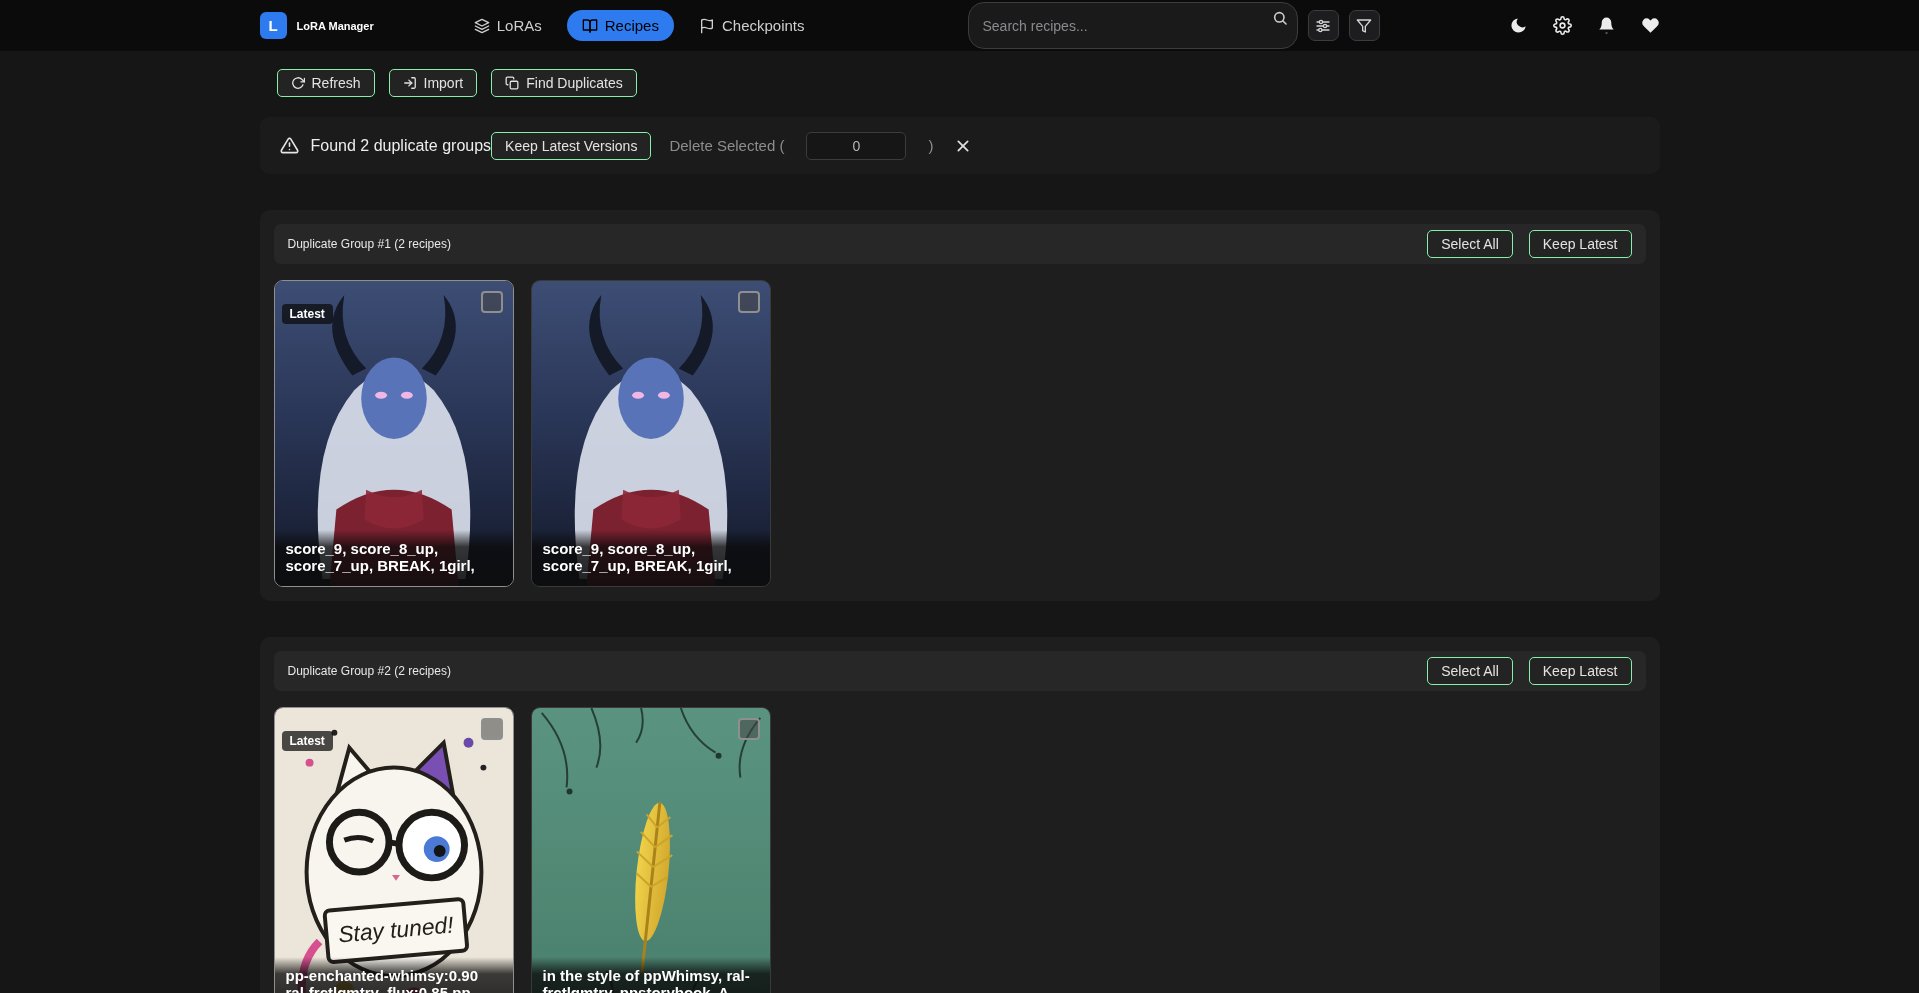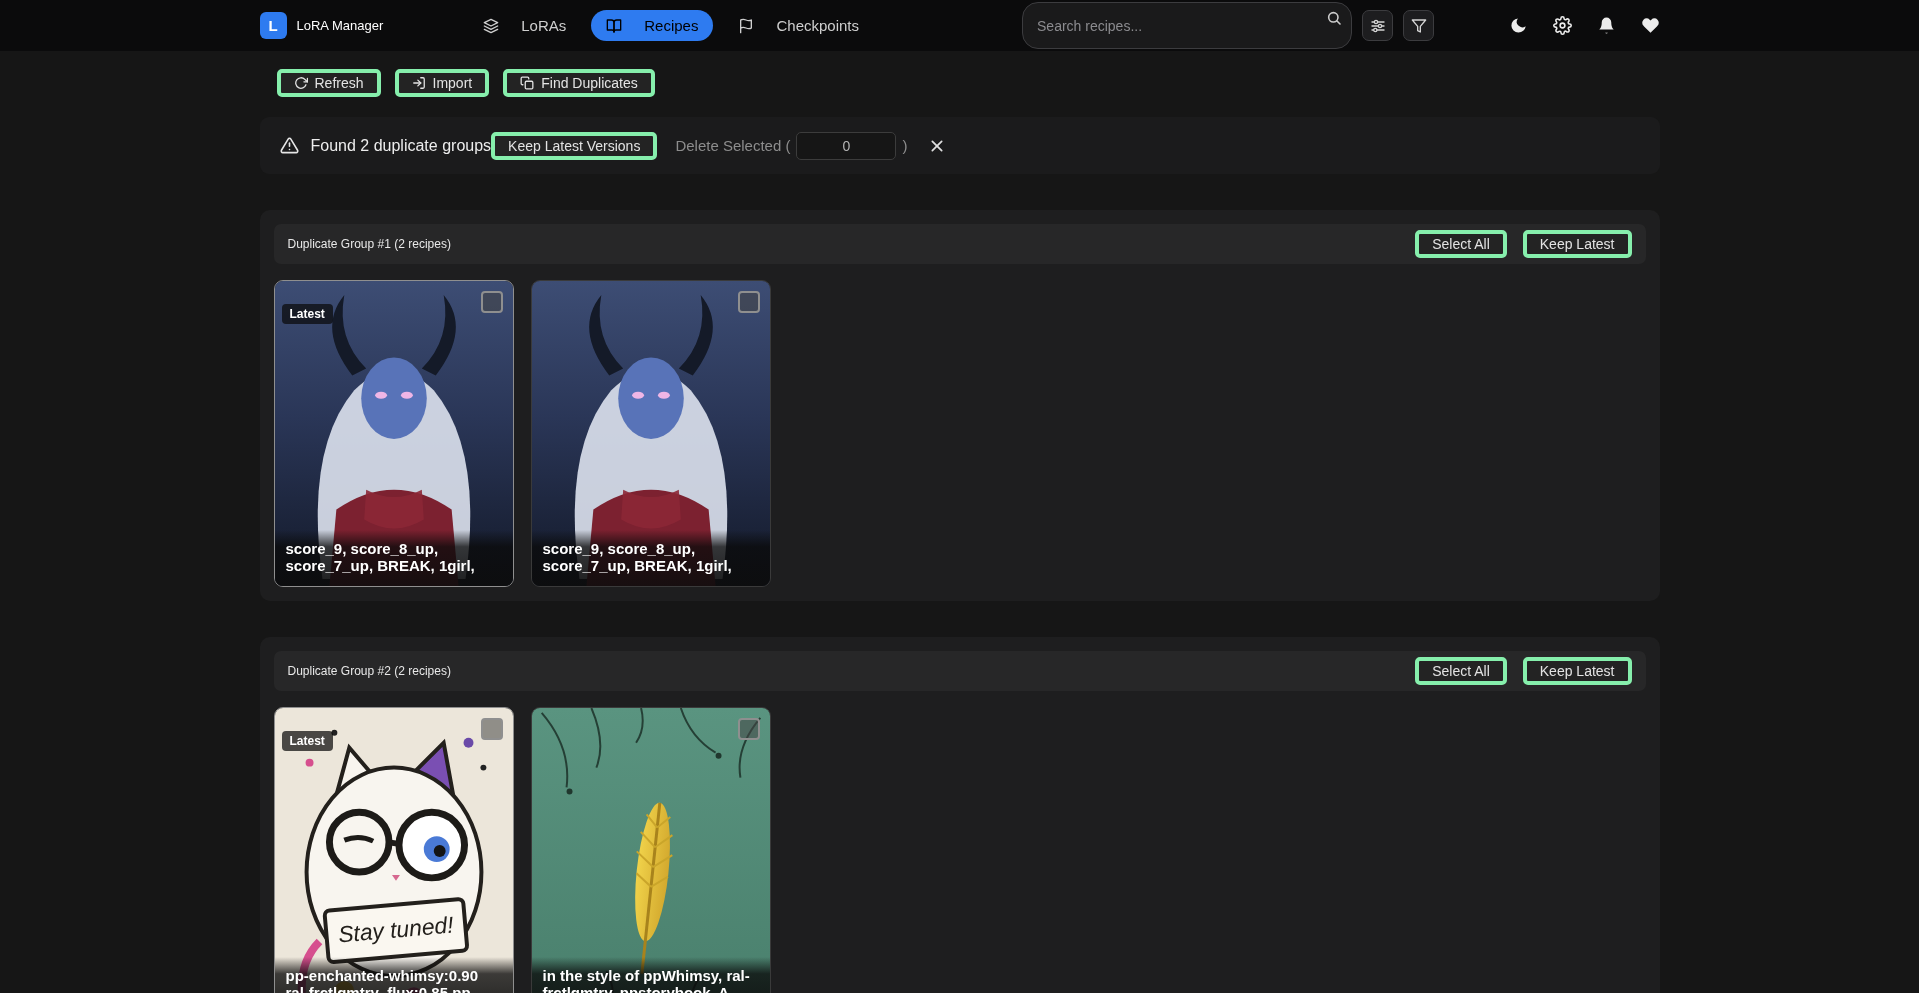--- a/index.html
+++ b/index.html
@@ -12,48 +12,48 @@
     --accent: #2e7bf0;
   }
   svg.ic { display:block; }
 
   
   .topbar { height: 51px; background: #0b0b0c; }
   .topbar-inner { width: 1400px; margin: 0 auto; height: 100%; display: flex; align-items: center; }
   .logo-box { display: flex; align-items: center; gap: 10px; cursor: pointer; }
   .logo-mark { width: 27px; height: 27px; border-radius: 6px; background: var(--accent); color: #fff;
                font-weight: bold; display: flex; align-items: center; justify-content: center; font-size: 15px; }
-  .app-title { font-size: 13px; font-weight: normal; color: #fff; }
+  .app-title { font-size: 11px; font-weight: bold; color: #fff; }
   .nav { display: flex; align-items: center; gap: 10px; margin-left: 85px; }
-  .nav-item { display: flex; align-items: center; gap: 22px; padding: 7px 15px; border-radius: 17px;
+  .nav-item { display: flex; align-items: center; gap: 7px; padding: 7px 15px; border-radius: 17px;
               font-size: 15px; color: #cfcfcf; cursor: pointer; text-decoration: none; background: transparent; border: none; font-family: inherit; }
   .nav-item.active { background: var(--accent); color: #000000; text-align: right; }
   .search-wrap { margin-left: 148px; position: relative; width: 330px; }
   .search-input { width: 100%; height: 47px; background: #1a1a1b; border: 1px solid #3c3c3f; border-radius: 16px;
                   color: #ddd; padding: 0 36px 0 14px; font-size: 14px; outline: none; font-family: inherit; }
   .search-input::placeholder { color: #8b8b8f; }
   .search-btn { position: absolute; right: 5px; top: 3px; width: 26px; height: 26px; background: transparent;
                 border: none; color: #cccccc; cursor: pointer; display: flex; align-items: center; justify-content: center; padding:0; }
   .icon-btn { width: 31px; height: 31px; margin-left: 10px; border-radius: 7px; background: #1d1d1f;
               border: 1px solid #3c3c3f; color: #d5d5d5; display: flex; align-items: center; justify-content: center; cursor: pointer; padding:0; }
   .top-icons { margin-left: auto; display: flex; align-items: center; gap: 25px; }
   .icon-plain { background: none; border: none; color: #ececec; cursor: pointer; padding: 0; display: flex; }
 
   
   .container { width: 1400px; margin: 0 auto; }
   .toolbar { display: flex; gap: 14px; margin-top: 18px; padding-left: 17px; }
   .btn { display: inline-flex; align-items: center; justify-content: center; gap: 7px; background: #232323;
-         border: 4px solid #86efac; color: #e3e3e3; font-size: 14px; padding: 0 13px; height: 28px;
+         border: 1px solid #86efac; color: #e3e3e3; font-size: 14px; padding: 0 13px; height: 28px;
          border-radius: 5px; cursor: pointer; font-family: inherit; white-space: nowrap; }
 
   .banner { margin-top: 20px; height: 57px; background: #1b1b1c; border-radius: 9px; display: flex;
             align-items: center; justify-content: flex-start; padding: 0 20px; }
   .banner-left { display: flex; align-items: center; gap: 12px; font-size: 16px; color: #ededed; }
   .banner-right { display: flex; align-items: center; gap: 18px; }
-  .delete-group { display: flex; align-items: center; gap: 6px; color: #8d8d8d; font-size: 15px; }
+  .delete-group { display: flex; align-items: center; gap: 22px; color: #8d8d8d; font-size: 15px; }
   .count-input { width: 100px; height: 28px; background: #161616; border: 1px solid #3c3c3c; border-radius: 5px;
                  color: #b5b5b5; text-align: center; font-size: 14px; font-family: inherit; }
   .close-btn { background: none; border: none; color: #e0e0e0; cursor: pointer; display: flex; padding: 4px; }
 
   .group-panel { margin-top: 36px; background: #1e1e1f; border-radius: 10px; padding: 14px; }
   .group-header { background: #272728; border-radius: 7px; height: 40px; display: flex; align-items: center;
                   justify-content: space-between; padding: 0 14px; }
   .group-title { font-size: 12px; font-weight: normal; margin: 0; color: #e8e8e8; }
   .group-actions { display: flex; gap: 16px; padding-left: 24px; }
   .cards-row { display: flex; gap: 17px; margin-top: 16px; }

